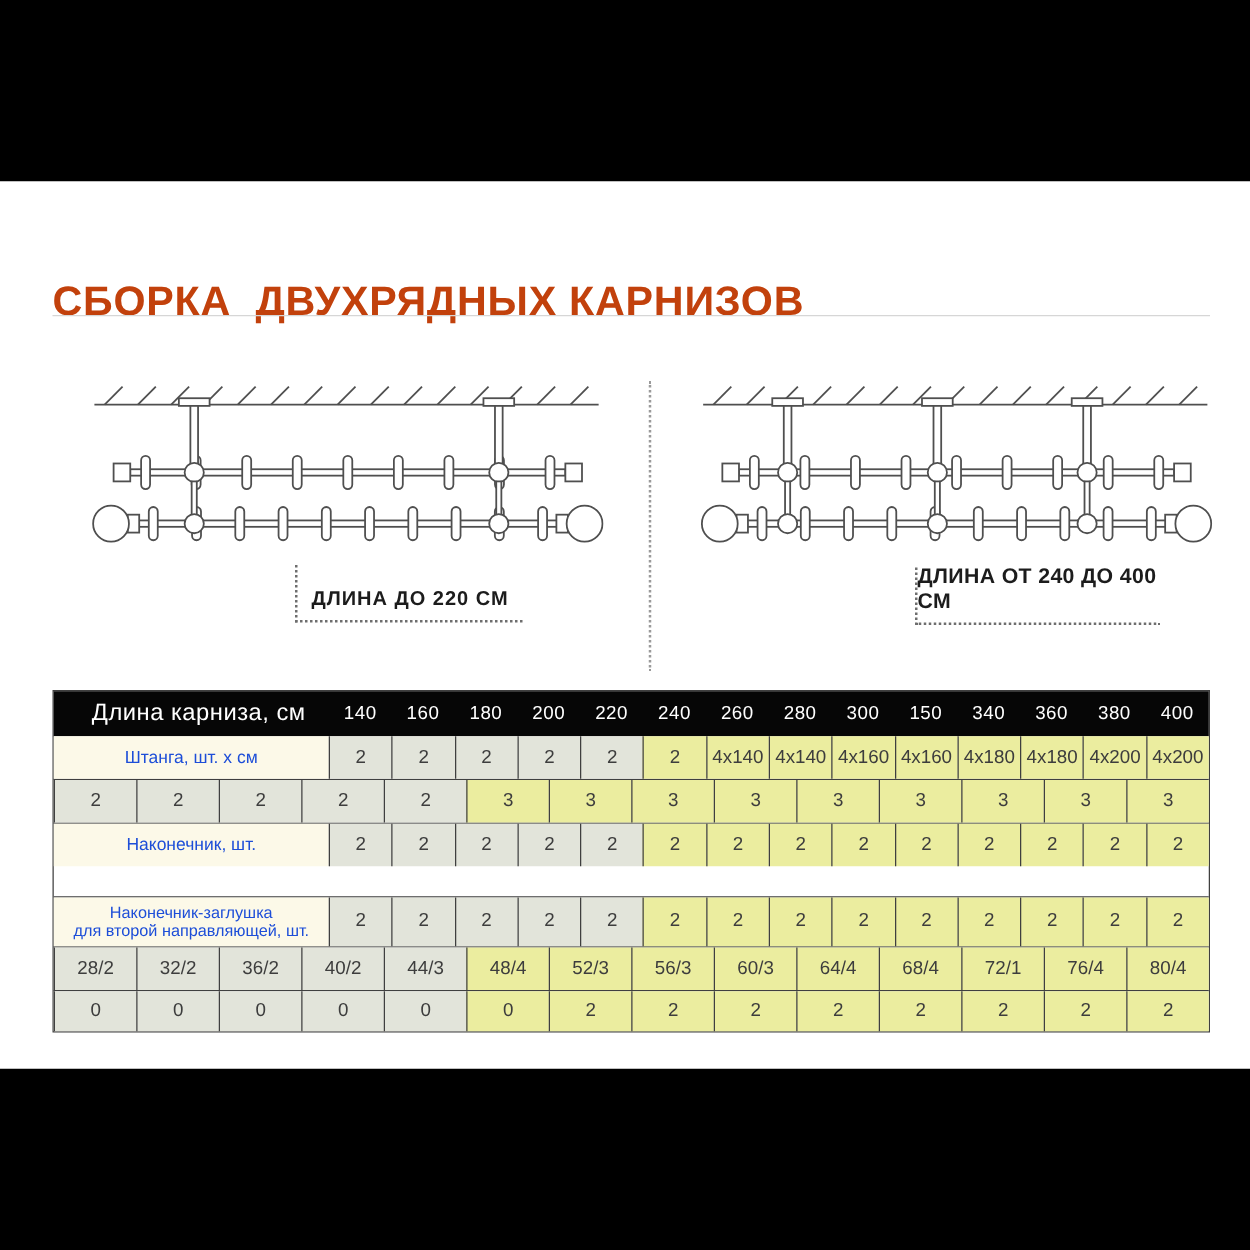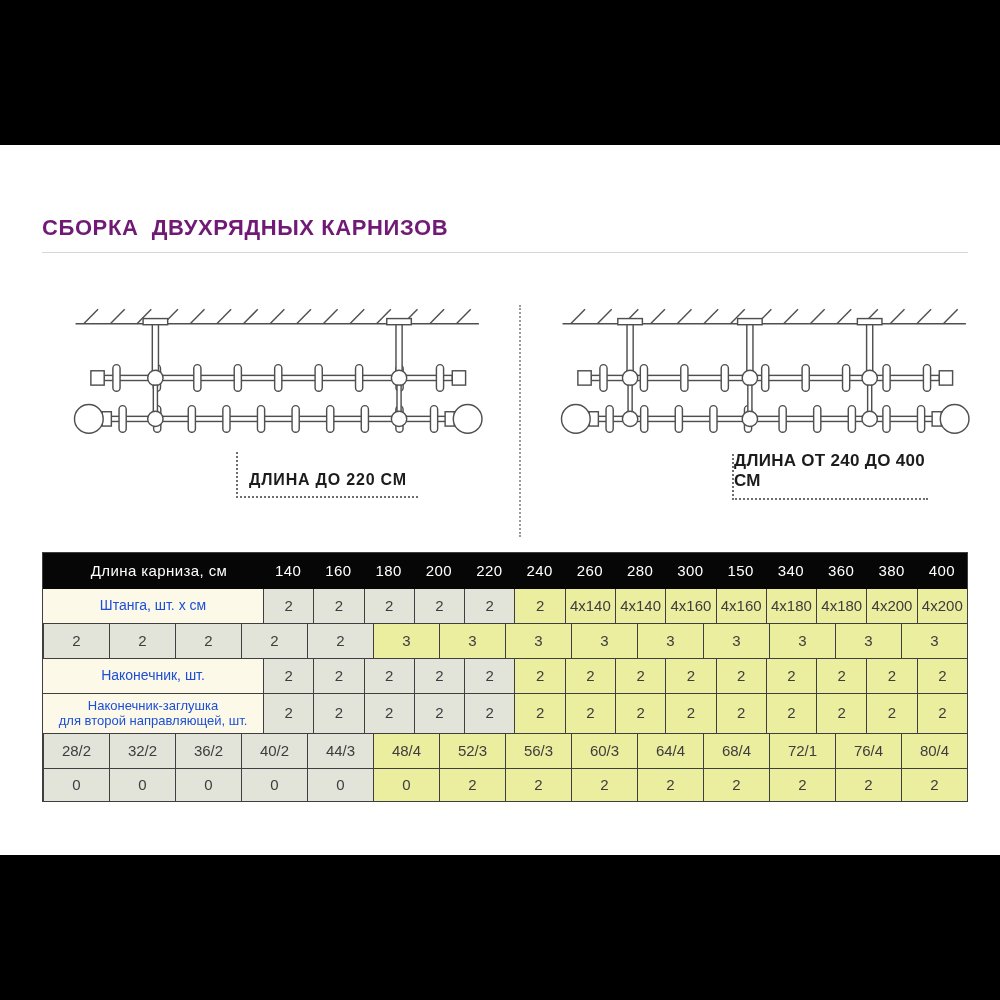--- a/index.html
+++ b/index.html
@@ -5,22 +5,22 @@
   html,body{margin:0;padding:0;}
   body{
     width:1000px;height:1000px;position:relative;background:#ffffff;
     font-family:"Liberation Sans", sans-serif;overflow:hidden;
     --header-bg:#060606; --label-bg:#fcf9e8; --short-bg:#e2e4da; --long-bg:#ebed9f; --border-c:#3f3f3f;
   }
   .bar{position:absolute;left:0;width:1000px;background:#000;}
   .bar.top{top:0;height:145px;}
   .bar.bottom{top:855px;height:145px;}
   .page-title{
-    position:absolute;left:42px;top:200px;font-size:22px;font-weight:bold;
-    color:#701a75;letter-spacing:0.6px;white-space:pre;text-align:center;
+    position:absolute;left:42px;top:200px;font-size:33px;font-weight:bold;
+    color:#c2410c;letter-spacing:0.6px;white-space:pre;text-align:center;
   }
   .divider{position:absolute;left:42px;top:252px;width:926px;height:1px;background:#d6d6d6;}
   .diagram{position:absolute;top:303px;width:430px;height:154px;}
   .diagram.left{left:53px;}
   .diagram.right{left:540px;}
   .diagram svg{width:100%;height:100%;}
   .diagram svg *{stroke:#4f4f4f;stroke-width:1.4;fill:none;}
   .diagram svg .w{fill:#ffffff;}
   .mid-sep{position:absolute;left:519px;top:305px;height:232px;width:0;border-left:2px dotted #9a9a9a;}
   .len-label{
@@ -30,34 +30,34 @@
     padding-bottom:7px;box-sizing:border-box;
   }
   .len-label.left{left:236px;top:452px;width:182px;height:46px;}
   .len-label.right{left:732px;top:454px;width:196px;height:46px;font-size:17px;letter-spacing:0.3px;}
   .tbl{
     position:absolute;left:42px;top:552px;width:926px;
     border:1px solid var(--border-c);box-sizing:border-box;
   }
   .tr{display:flex;height:34px;}
   .tr.head{height:36px;background:var(--header-bg);color:#fff;}
-  .tr.r3{height:39px;}
+  .tr.r3{height:39px;margin-top:24px;}
   .tr.r5{height:32px;}
   .tbl .tr + .tr{border-top:1px solid var(--border-c);}
   .cell{
     flex:1 1 0;display:flex;align-items:center;justify-content:center;
     font-size:15px;color:#3d3d3d;box-sizing:border-box;border-left:1px solid var(--border-c);
     text-align:center;line-height:1.12;
   }
   .tr.head .cell{border-left:none;color:#fff;letter-spacing:0.4px;}
   .label-cell{
     flex:0 0 220px;border-left:none;background:var(--label-bg);
     font-size:14px;color:#1d4ed8;white-space:pre-line;
   }
-  .tr.head .label-cell{background:transparent;font-size:15px;padding-left:12px;}
+  .tr.head .label-cell{background:transparent;font-size:19px;padding-left:12px;}
   .cell.short{background:var(--short-bg);}
   .cell.long{background:var(--long-bg);}
   .tr.r3 .label-cell{font-size:13px;}
 </style>
 </head>
 <body style="--header-bg: #060606; --label-bg: #fcf9e8; --short-bg: #e2e4da; --long-bg: #ebed9f; --border-c: #3f3f3f;">
 
 <div class="bar top"></div>
 <div class="bar bottom"></div>
 

